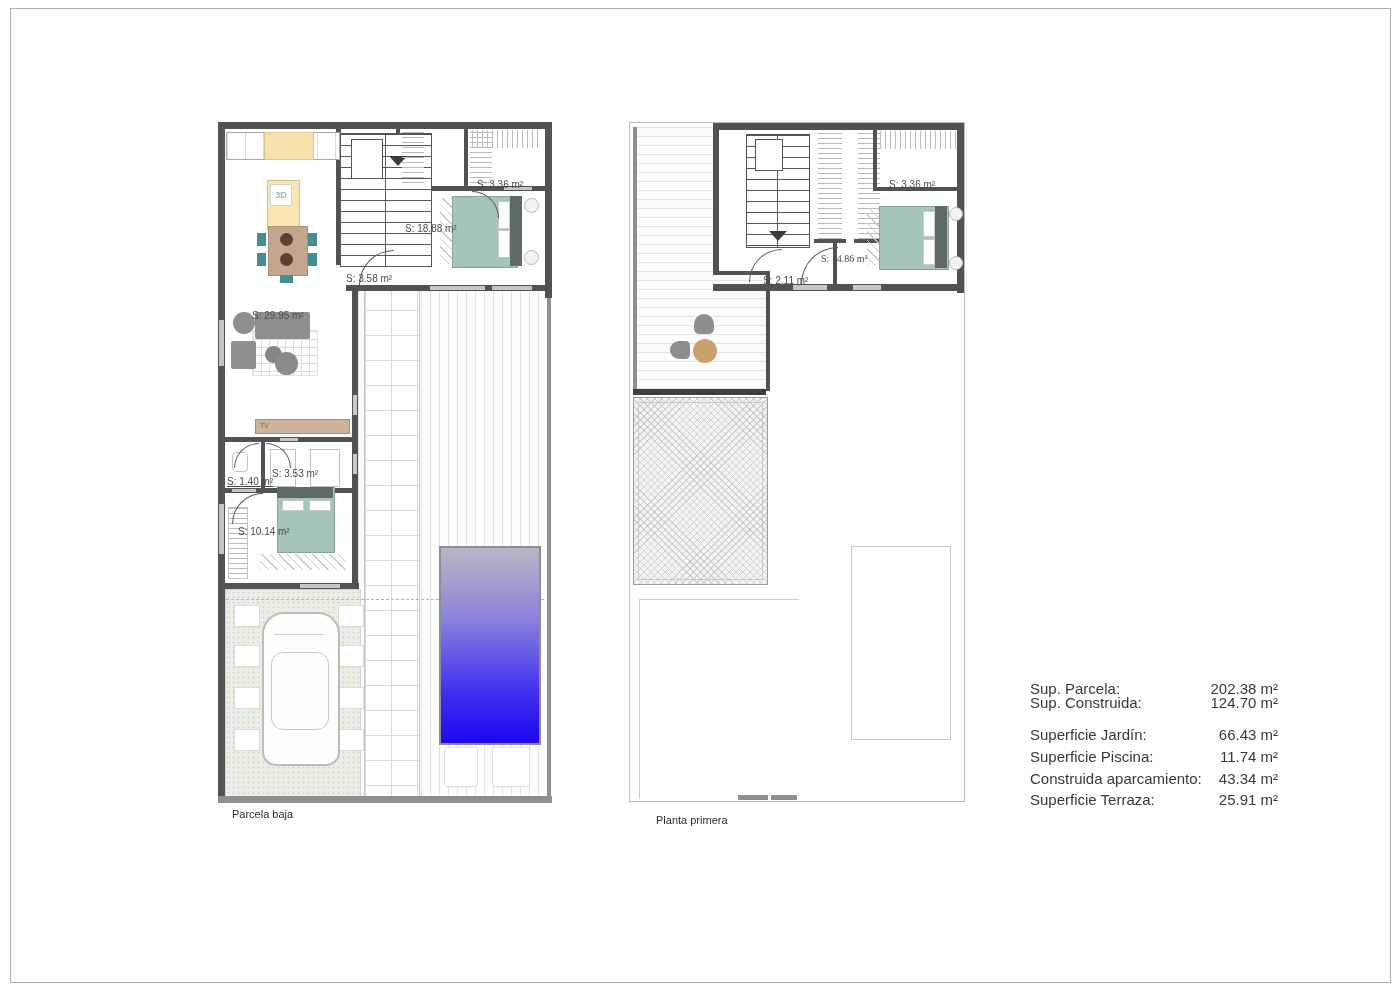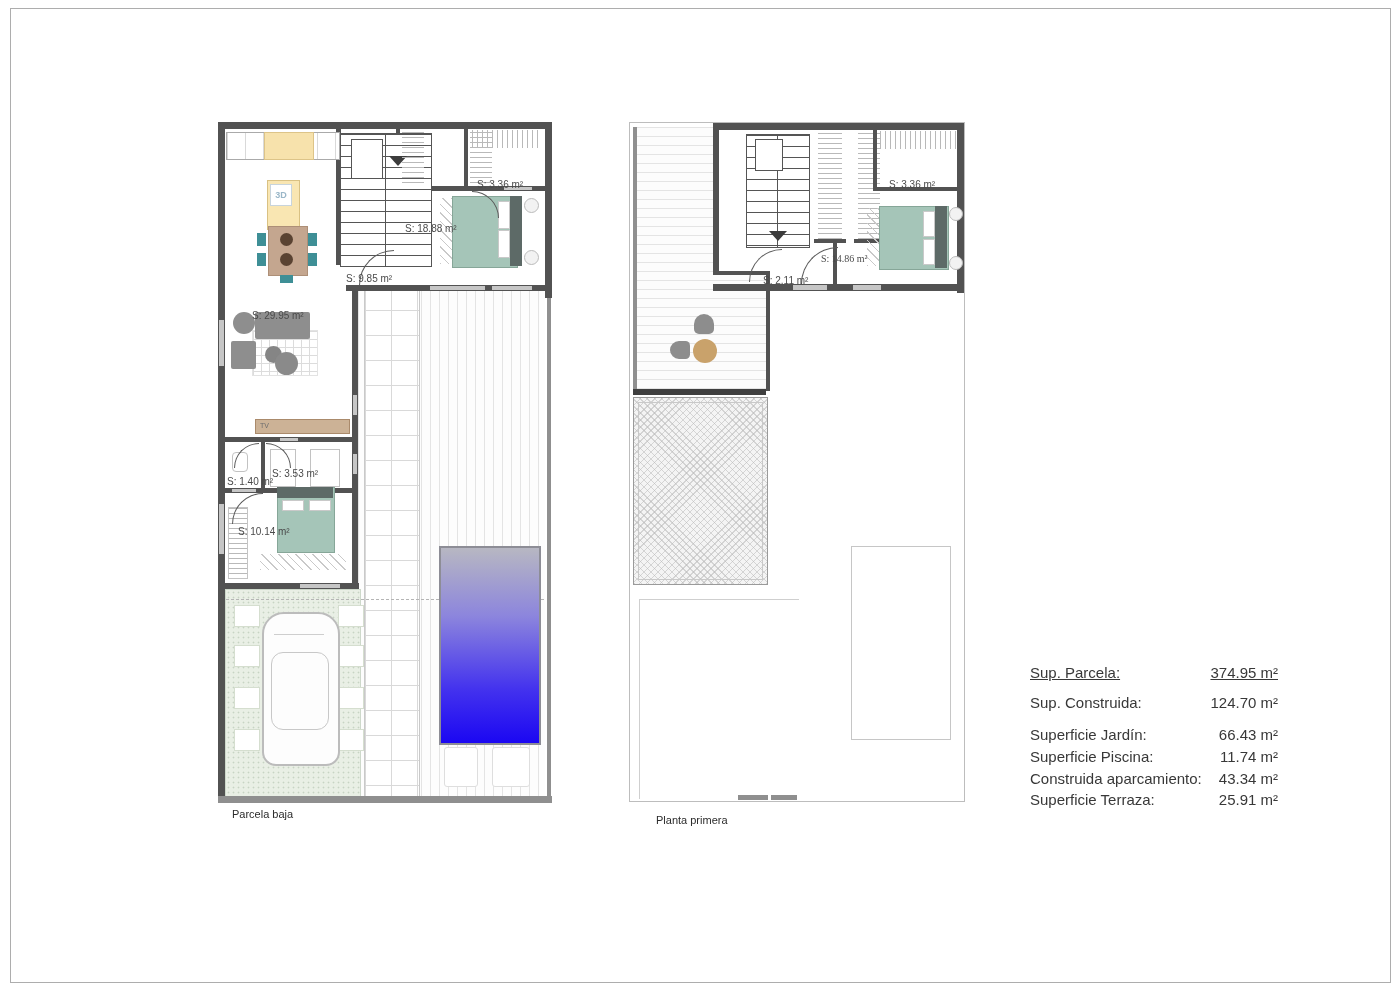--- a/index.html
+++ b/index.html
@@ -147,24 +147,24 @@
     <div class="circ" style="left:306px;top:76px;width:13px;height:13px;background:#f2f2f2;border:1px solid #bbb;"></div>
     <div class="circ" style="left:306px;top:128px;width:13px;height:13px;background:#f2f2f2;border:1px solid #bbb;"></div>
 
     <div class="arc" style="left:141px;top:128px;width:34px;height:34px;"></div>
     <div class="arc2" style="left:254px;top:69px;width:26px;height:26px;"></div>
     <div class="arc" style="left:16px;top:321px;width:24px;height:24px;"></div>
     <div class="arc2" style="left:48px;top:321px;width:24px;height:24px;"></div>
     <div class="arc" style="left:14px;top:371px;width:30px;height:30px;"></div>
 
     <div class="rlabel" style="left:34px;top:164px;">S: 29.95 m²</div>
-    <div class="rlabel" style="left:128px;top:127px;">S: 9.85 m²</div>
+    <div class="rlabel" style="left:128px;top:127px;">S: 3.58 m²</div>
     <div class="rlabel" style="left:187px;top:77px;">S: 18.88 m²</div>
     <div class="rlabel" style="left:259px;top:33px;">S: 3.36 m²</div>
-    <div class="rlabel" style="left:9px;top:330px;">S: 1.40 m²</div>
+    <div class="rlabel" style="left:9px;top:330px;text-decoration:underline;">S: 1.40 m²</div>
     <div class="rlabel" style="left:54px;top:322px;">S: 3.53 m²</div>
     <div class="rlabel" style="left:20px;top:380px;">S: 10.14 m²</div>
   </div>
   <div class="plan-title" style="left:232px;top:808px;">Parcela baja</div>
 
   <div class="abs" style="left:629px;top:122px;width:334px;height:678px;border:1px solid #bdbdbd;">
 
     <div class="abs deck-h" style="left:3px;top:4px;width:80px;height:146px;"></div>
     <div class="abs deck-h" style="left:3px;top:148px;width:133px;height:118px;"></div>
     <div class="wall-mid" style="left:3px;top:4px;width:4px;height:268px;"></div>
@@ -220,23 +220,23 @@
     <div class="wall-mid" style="left:141px;top:672px;width:26px;height:5px;"></div>
 
     <div class="rlabel" style="left:133px;top:128px;">S: 2.11 m²</div>
     <div class="rlabel" style="left:191px;top:106px;font-family:Liberation Serif, serif;">S: 14.86 m²</div>
     <div class="rlabel" style="left:259px;top:32px;">S: 3.36 m²</div>
   </div>
   <div class="plan-title" style="left:656px;top:814px;">Planta primera</div>
 
 
   <div class="abs" style="left:1030px;top:664px;width:248px;height:150px;">
-    <div class="areas-row" style="top:0;text-decoration:underline;">
+    <div class="areas-row" style="top:16px;">
       <span>Sup. Parcela:</span>
-      <span>374.95 m²</span>
+      <span>202.38 m²</span>
     </div>
     <div class="areas-row" style="top:30px;">
       <span>Sup. Construida:</span>
       <span>124.70 m²</span>
     </div>
     <div class="areas-row" style="top:62px;">
       <span>Superficie Jardín:</span>
       <span>66.43 m²</span>
     </div>
     <div class="areas-row" style="top:84px;">

